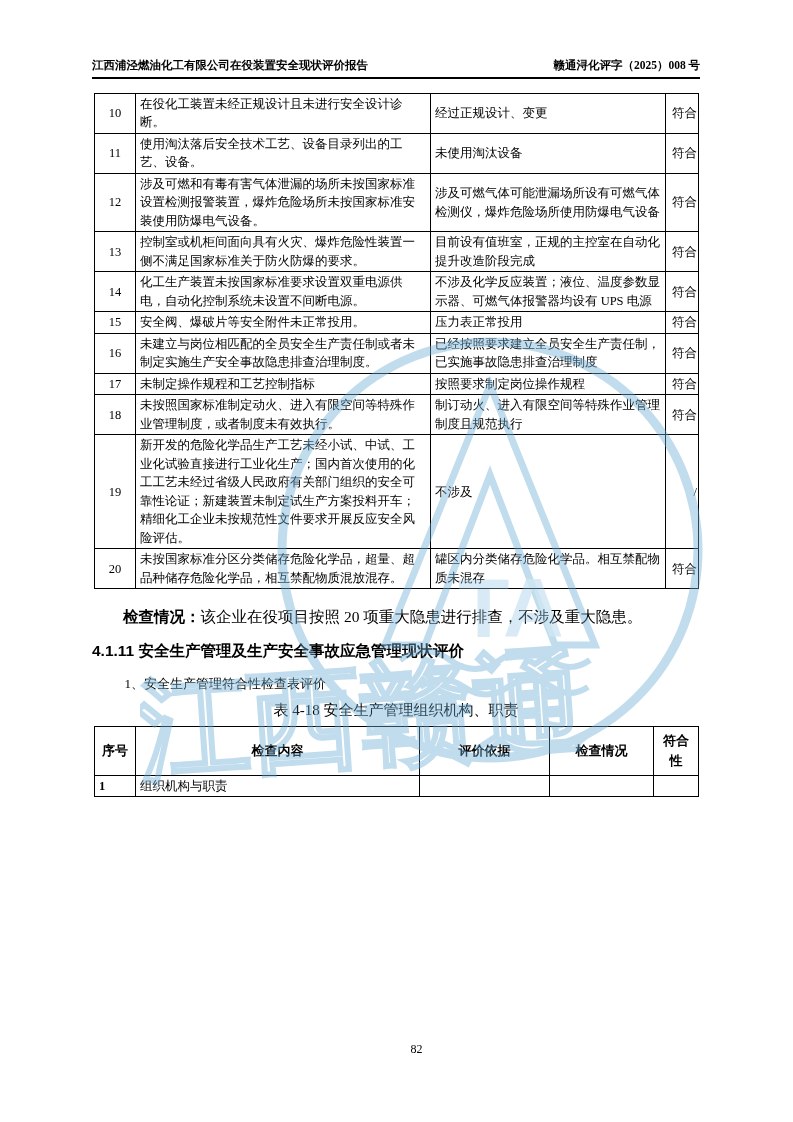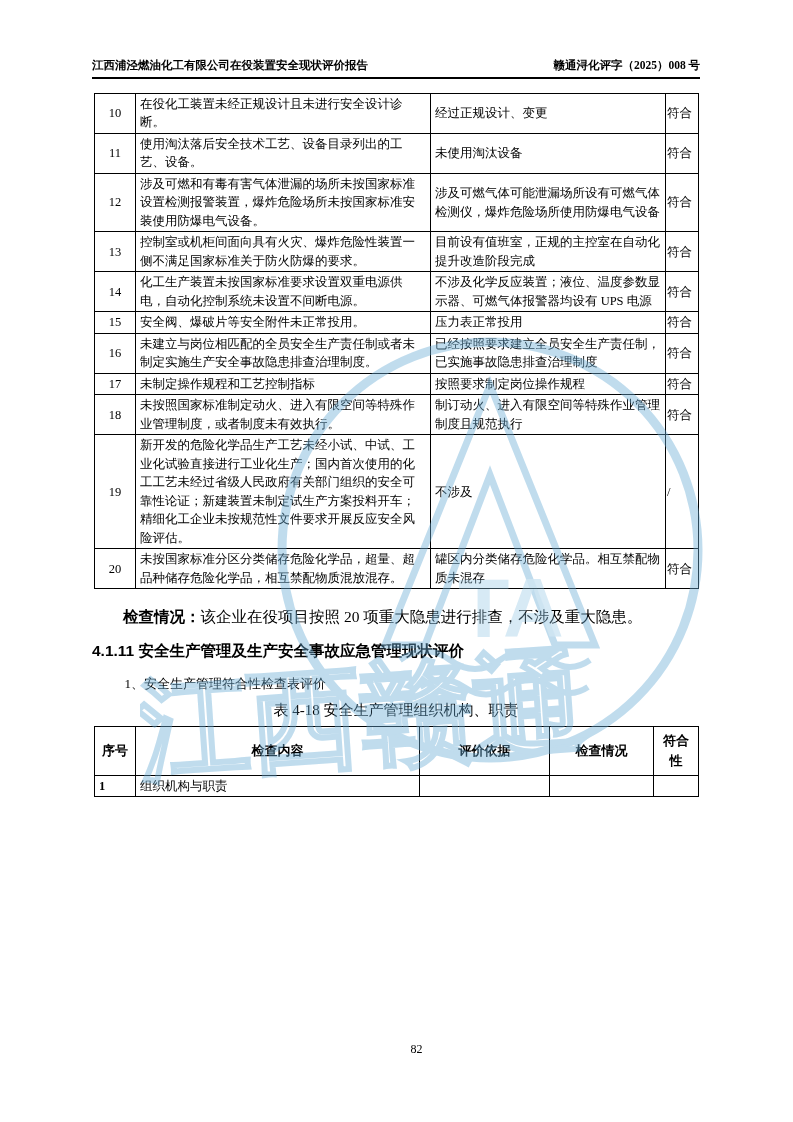--- a/index.html
+++ b/index.html
@@ -9,21 +9,21 @@
     position:relative;overflow:hidden;
   }
   .content{position:absolute;left:92px;top:58px;width:608px;}
   .doc-header{display:flex;justify-content:space-between;align-items:flex-end;
     font-weight:bold;font-size:11.5px;line-height:1.3;}
   .header-rule{border:0;border-top:2px solid #000;margin:4px 0 14px 0;}
   table{border-collapse:collapse;width:604px;table-layout:fixed;margin-left:2px;}
   td,th{border:1px solid #000;font-size:12.5px;line-height:1.48;padding:1px 4px;
     vertical-align:middle;word-break:break-all;}
   .c-no{text-align:center;padding:1px 8px;margin-top:24px;}
-  .c-res{text-align:left;padding:1px 1px;}
+  .c-res{text-align:right;padding:1px 1px;}
   .c-content,.c-sit{text-align:left;}
   .summary{font-size:15.5px;line-height:1.75;text-indent:2em;margin:14px 0 4px 0;}
   .summary b{font-weight:bold;}
   .sec-heading{font-size:15.5px;font-weight:bold;margin:10px 0 13px 0;
     font-family:"Liberation Sans","DejaVu Sans",sans-serif;}
   .sub-item{font-size:13px;margin:10px 0 4px 0;text-indent:2.5em;}
   .tbl-title{font-size:15px;font-weight:normal;text-align:center;margin:8px 0 6px 0;}
   .org-table th{font-weight:bold;text-align:center;height:46px;font-size:13px;}
   .org-table .row1 td{height:18px;}
   .org-row-content{font-weight:normal;}

